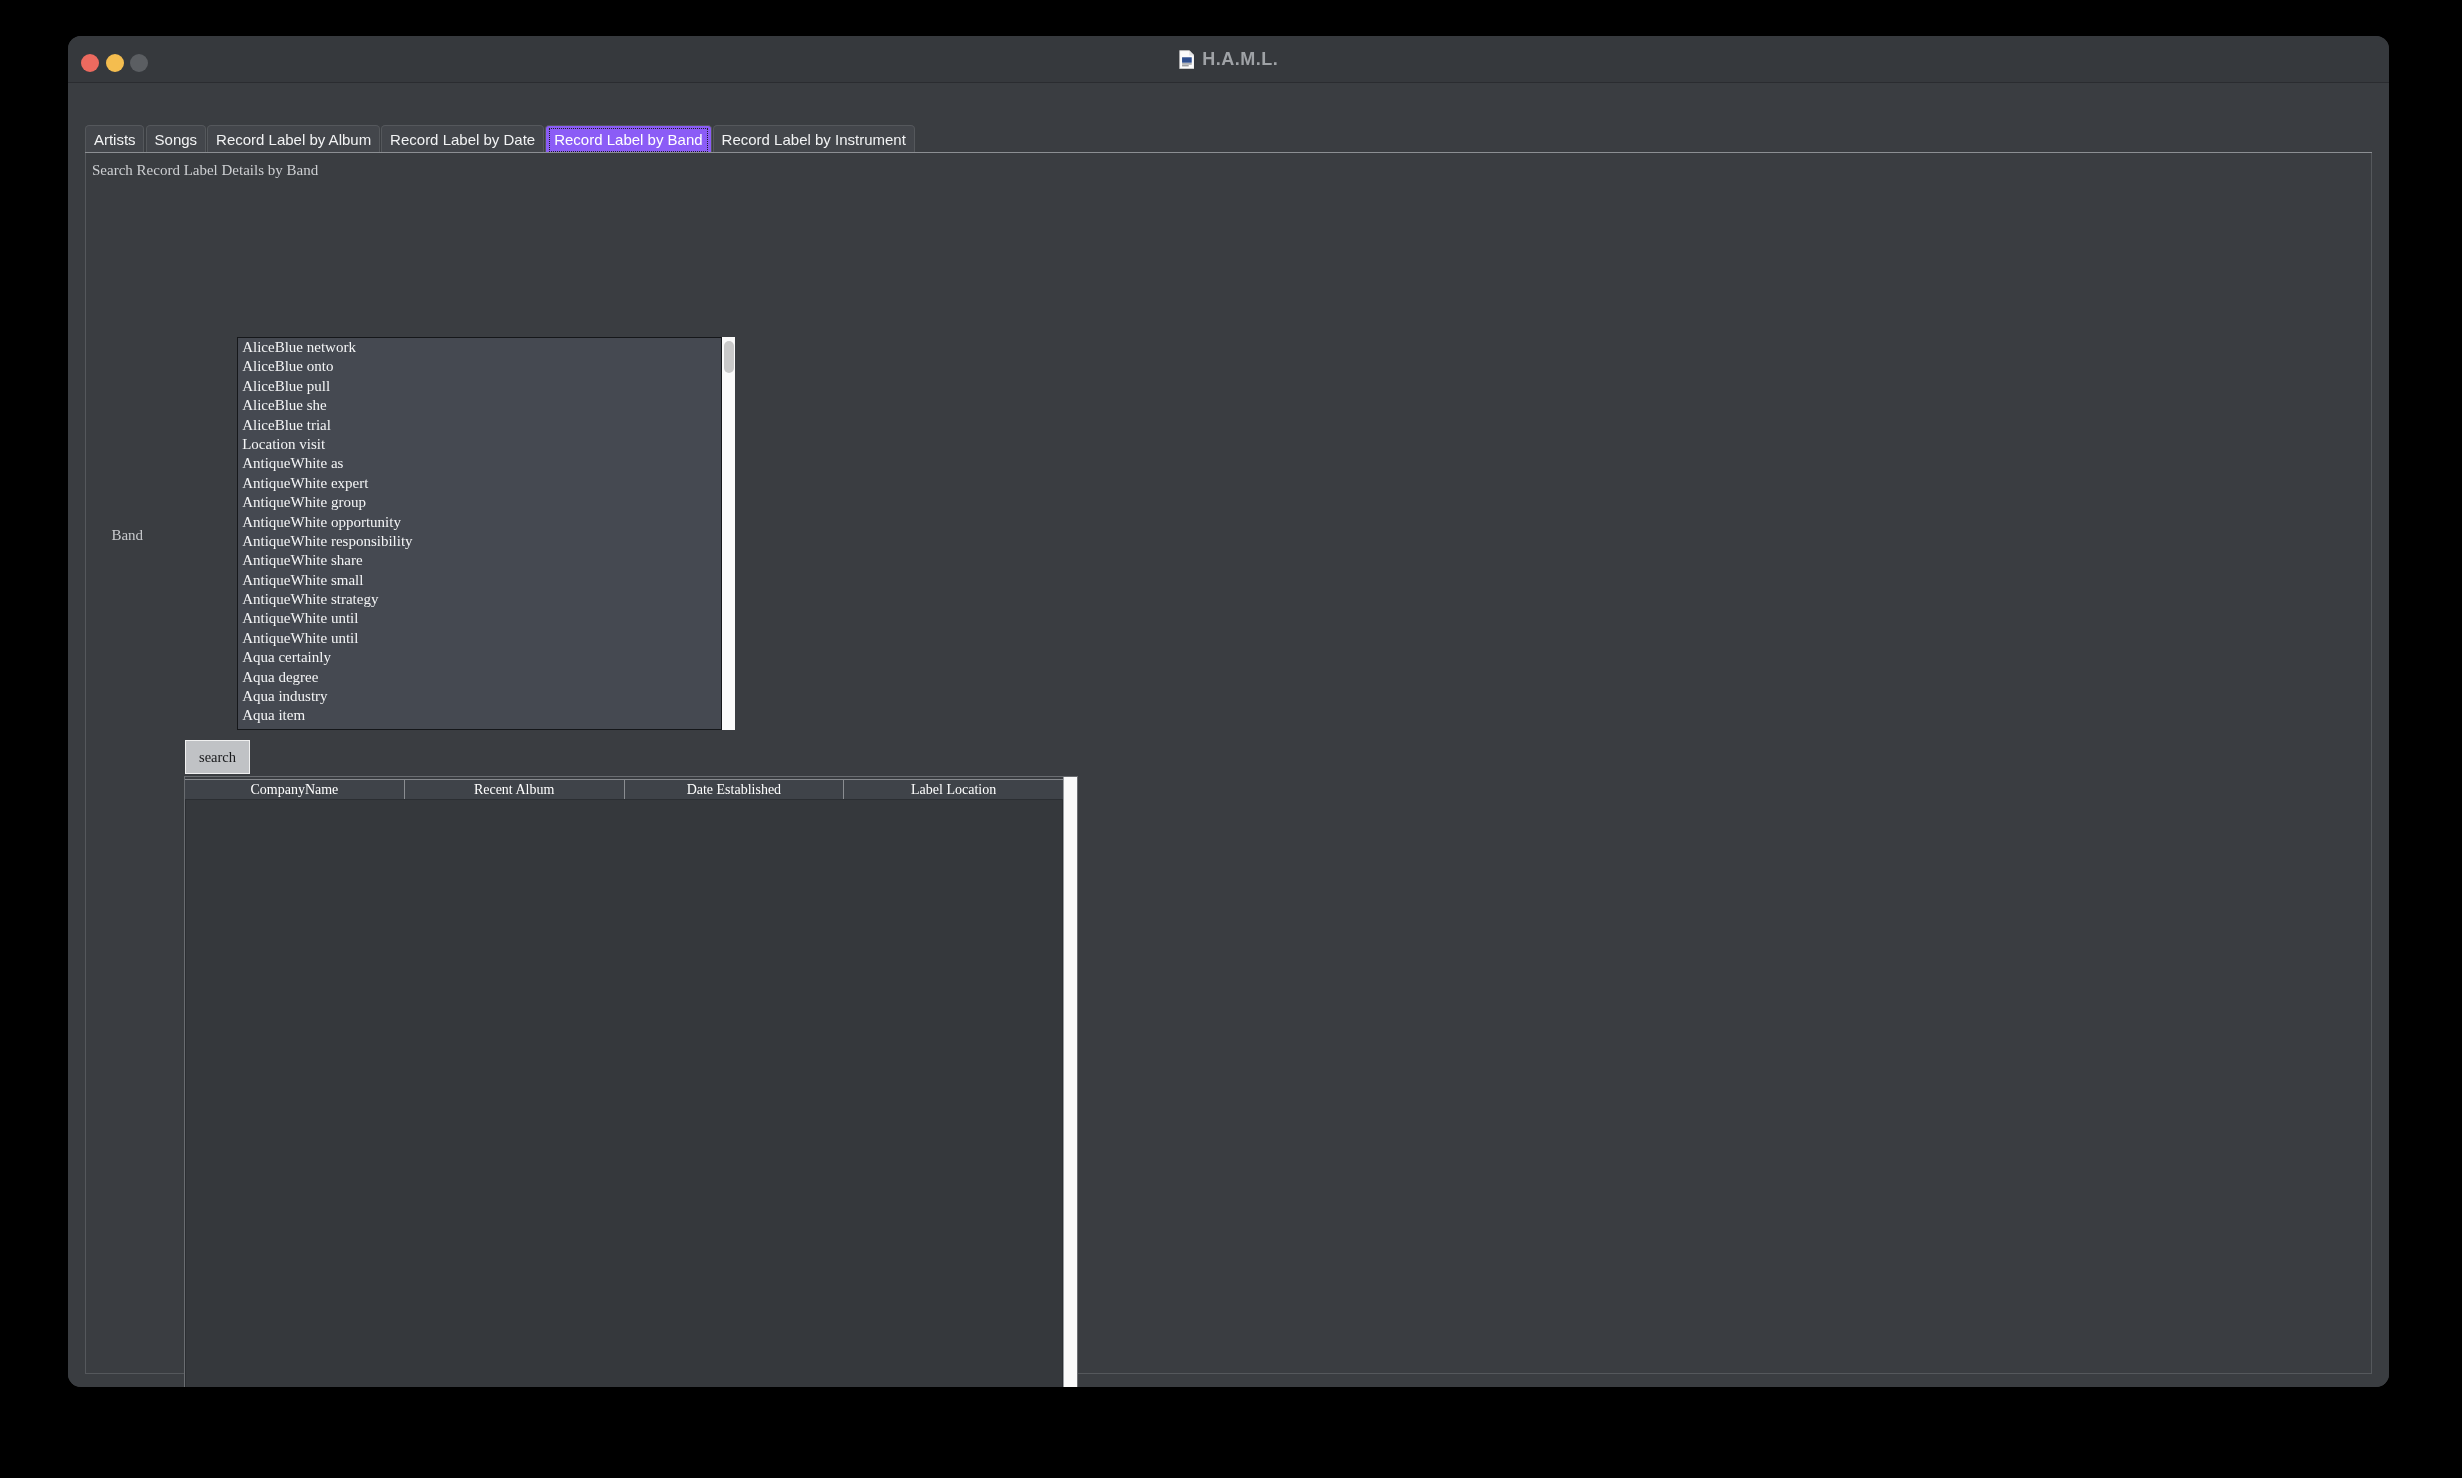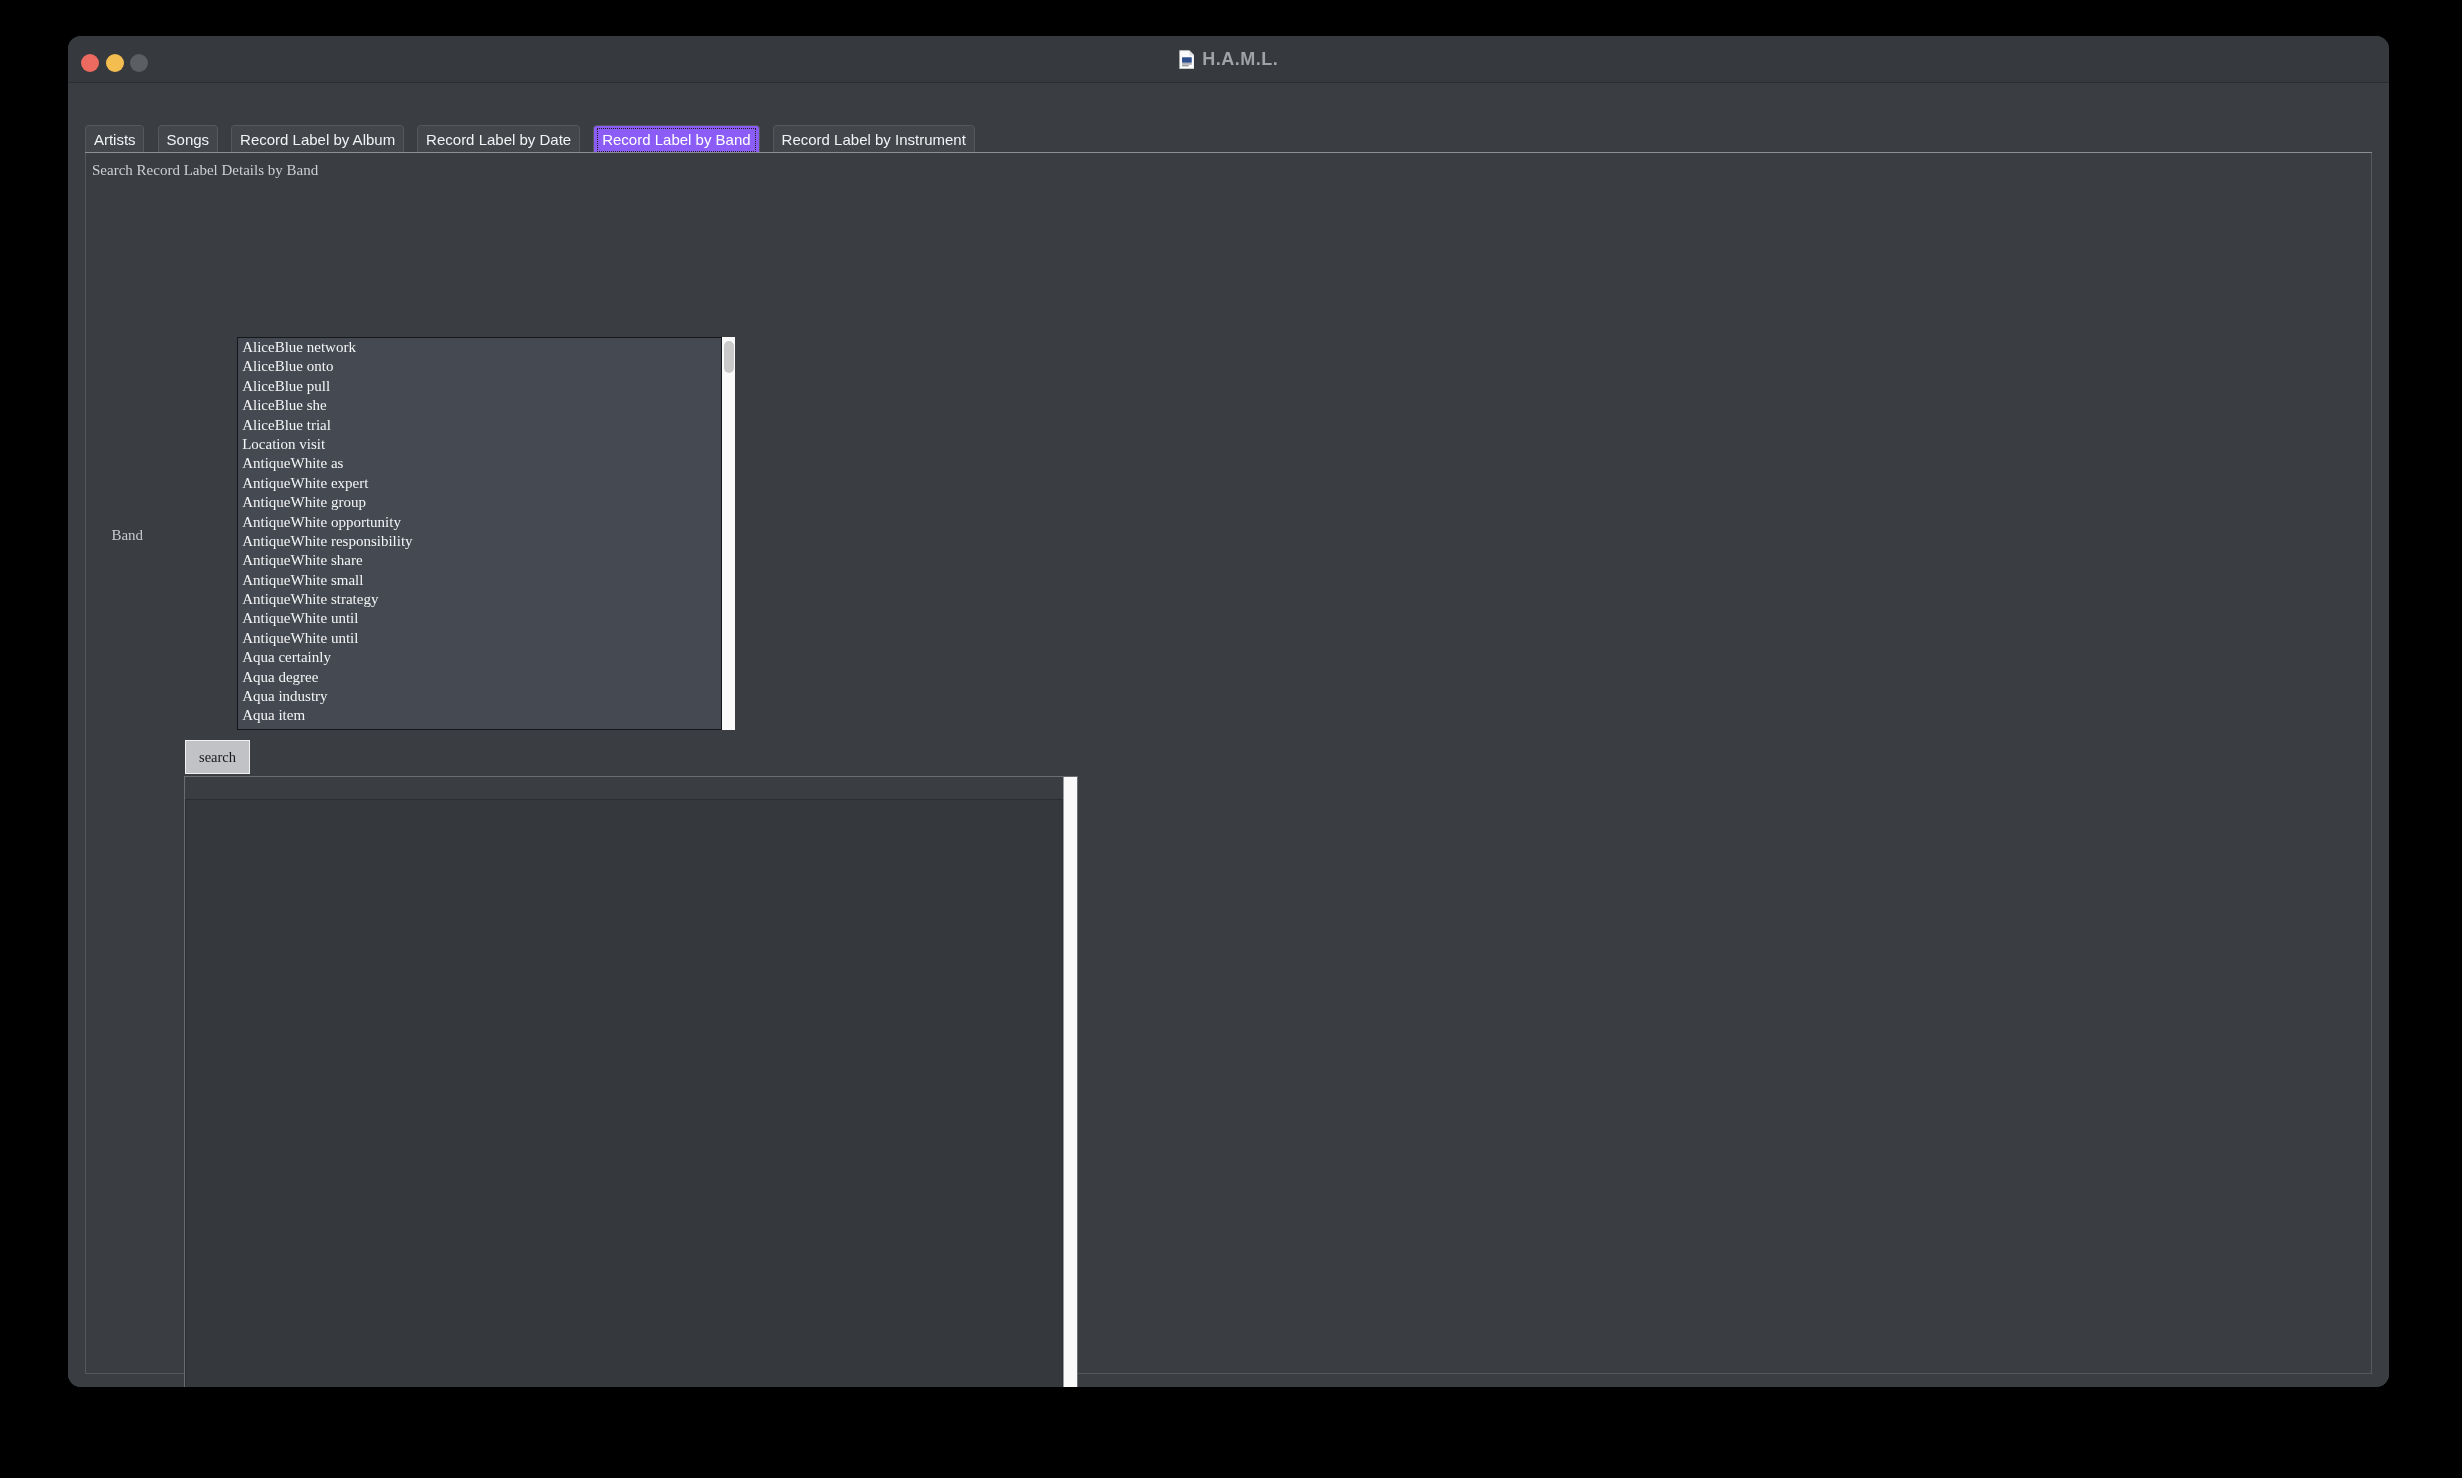--- a/index.html
+++ b/index.html
@@ -102,21 +102,20 @@
     background: #3a3d41;
   }
   #tabbar-secondary {
     position: absolute;
     left: 6px; top: 0;
     right: 6px;
     height: 28px;
     display: flex;
     align-items: flex-end;
     border-bottom: 1.2px solid #8c8f93;
-    gap: 12px;
   }
   .stab {
     position: relative;
     height: 27px;
     padding: 0 7.9px;
     display: flex; align-items: center;
     background: #43464b;
     color: #f2f3f4;
     font-size: 15px;
     border: 0.6px solid #55585c;
@@ -343,20 +342,26 @@
               <div class="lb-item">Aqua item</div>
             </div>
           <div id="lb-scroll">
             <div id="lb-thumb"></div>
           </div>
         </div>
 
         <div id="search-button">search</div>
 
         <div id="table-wrap">
+          <div id="table-header">
+              <div class="th">CompanyName</div>
+              <div class="th">Recent Album</div>
+              <div class="th">Date Established</div>
+              <div class="th">Label Location</div>
+            </div>
           <div id="table-body"></div>
           <div id="table-vscroll"></div>
 
         </div>
 
         <div id="right-filler"></div>
 
       </div>
     </div>
   </div>

